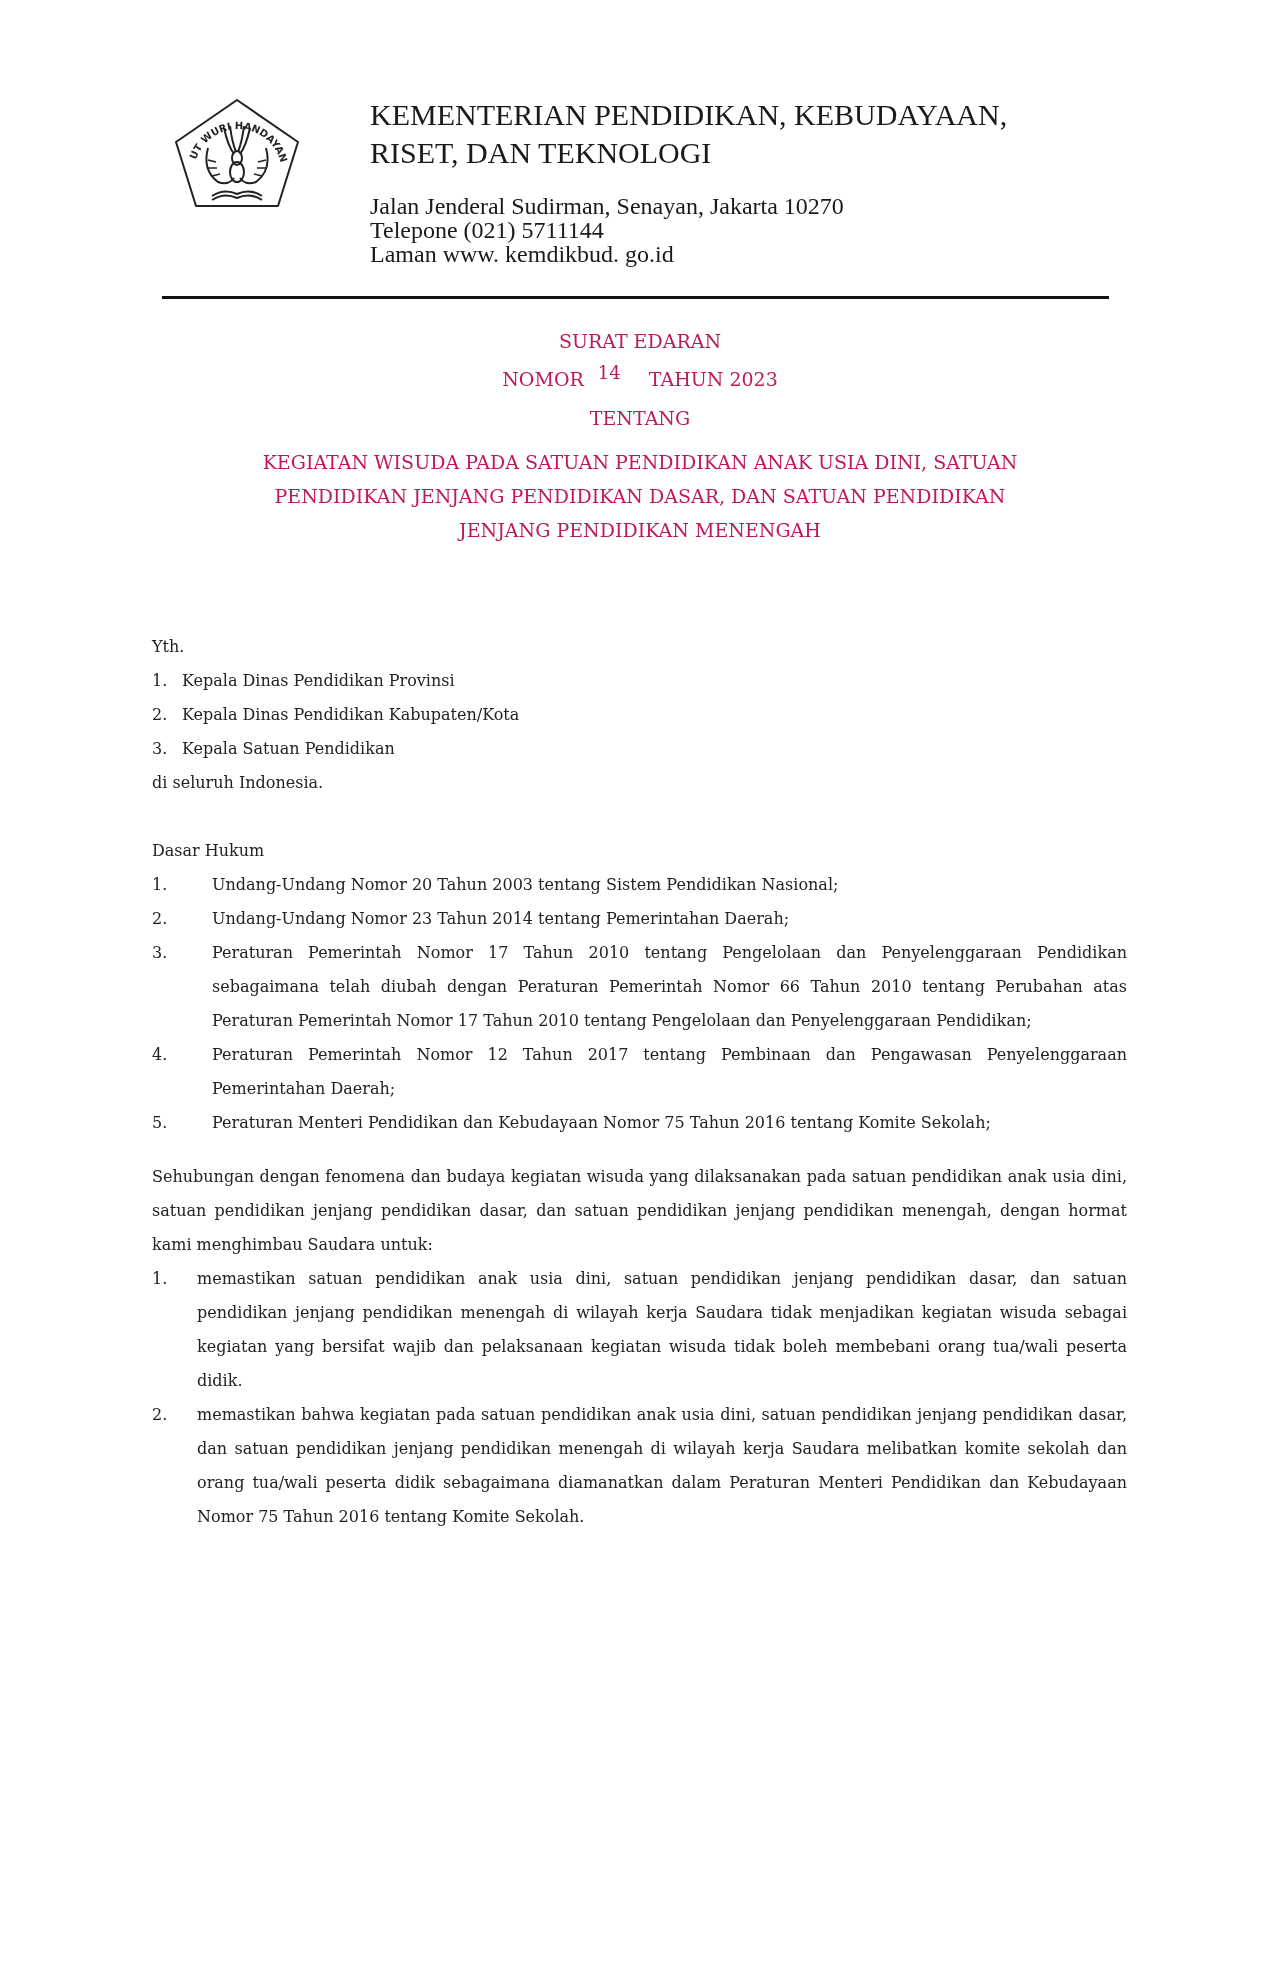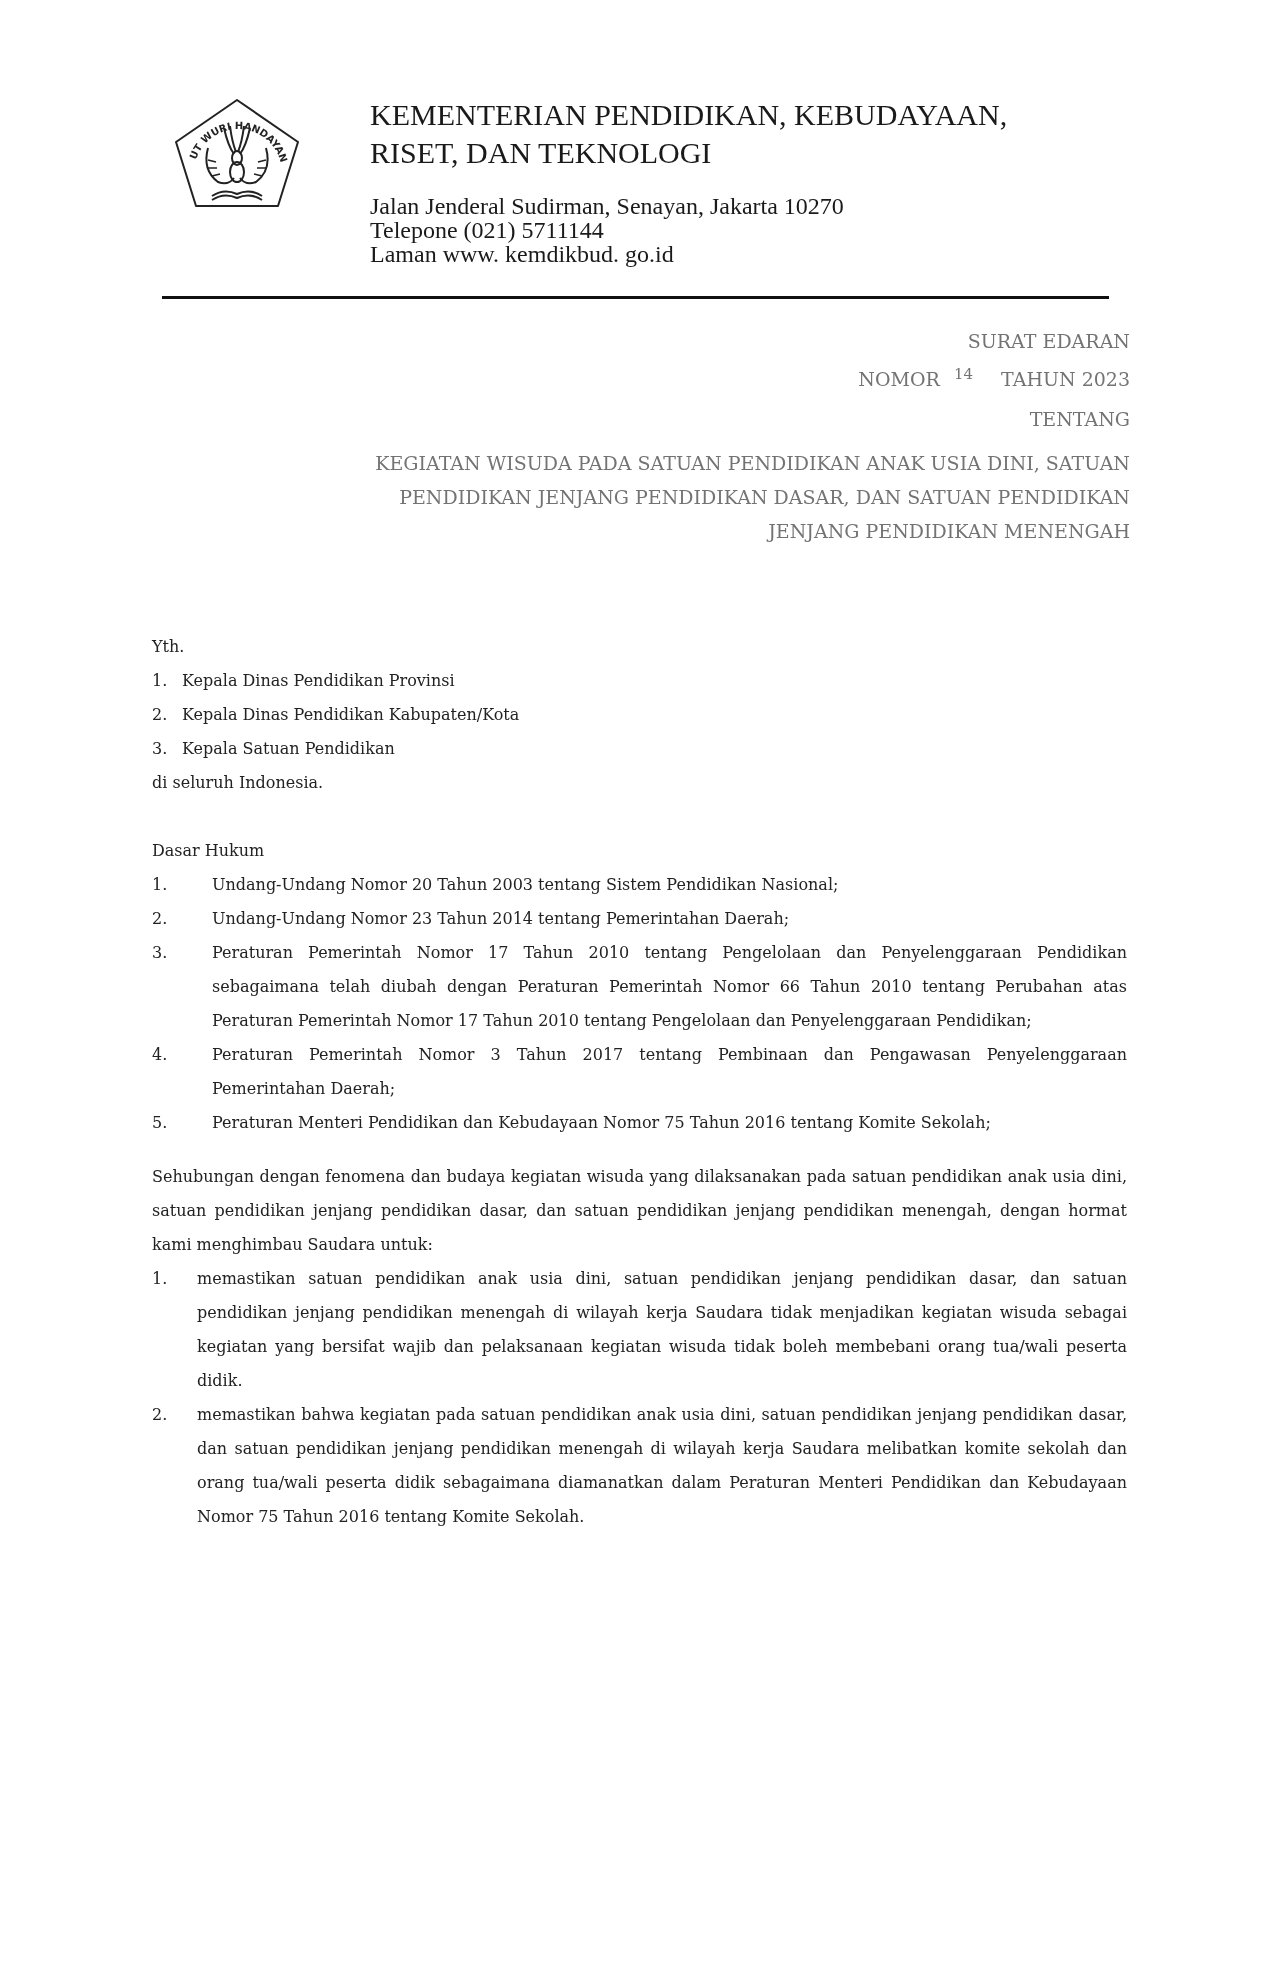--- a/index.html
+++ b/index.html
@@ -8,25 +8,25 @@
 
   
   .logo { position: absolute; left: 168px; top: 98px; width: 138px; height: 112px; }
   .kop { position: absolute; left: 370px; top: 96px; width: 750px; text-align: left;
          font-family: "Liberation Serif", serif; }
   .kop .ministry { font-size: 30px; line-height: 38px; letter-spacing: 0px; margin: 0; font-weight: normal; }
   .kop .addr { margin-top: 22px; font-size: 24px; line-height: 24px; }
   .rule { position: absolute; left: 162px; top: 296px; width: 947px; height: 3px; background: #111; }
 
   
-  .title { position: absolute; left: 150px; top: 322px; width: 980px; text-align: right;
-           font-family: "DejaVu Serif", serif; font-size: 19px; color: #737373; }
+  .title { position: absolute; left: 150px; top: 322px; width: 980px; text-align: center;
+           font-family: "DejaVu Serif", serif; font-size: 19px; color: #be185d; }
   .title .line { line-height: 38px; }
   .title .nomor { line-height: 38px; }
-  .title .nomor .num { position: relative; top: -7px; font-size: 15px; margin: 0 22px 0 8px; }
+  .title .nomor .num { position: relative; top: -7px; font-size: 18px; margin: 0 22px 0 8px; }
   .title .subject { margin-top: 8px; line-height: 34px; }
 
   
   .body { position: absolute; left: 152px; top: 630px; width: 975px;
           font-family: "DejaVu Serif", serif; font-size: 16px; color: #222; line-height: 34px; }
   .addressee-list { margin: 0; padding: 0; list-style: none; }
   .addressee-list li { display: flex; }
   .addressee-list .n { width: 30px; flex: none; }
   .gap { height: 34px; }
 
@@ -123,21 +123,21 @@
       <li>
         <span class="n">2.</span>
         <span class="t">Undang-Undang Nomor 23 Tahun 2014 tentang Pemerintahan Daerah;</span>
       </li>
       <li>
         <span class="n">3.</span>
         <span class="t">Peraturan Pemerintah Nomor 17 Tahun 2010 tentang Pengelolaan dan Penyelenggaraan Pendidikan sebagaimana telah diubah dengan Peraturan Pemerintah Nomor 66 Tahun 2010 tentang Perubahan atas Peraturan Pemerintah Nomor 17 Tahun 2010 tentang Pengelolaan dan Penyelenggaraan Pendidikan;</span>
       </li>
       <li>
         <span class="n">4.</span>
-        <span class="t">Peraturan Pemerintah Nomor 3 Tahun 2017 tentang Pembinaan dan Pengawasan Penyelenggaraan Pemerintahan Daerah;</span>
+        <span class="t">Peraturan Pemerintah Nomor 12 Tahun 2017 tentang Pembinaan dan Pengawasan Penyelenggaraan Pemerintahan Daerah;</span>
       </li>
       <li>
         <span class="n">5.</span>
         <span class="t">Peraturan Menteri Pendidikan dan Kebudayaan Nomor 75 Tahun 2016 tentang Komite Sekolah;</span>
       </li>
     </ul>
 
     <div class="para">Sehubungan dengan fenomena dan budaya kegiatan wisuda yang dilaksanakan pada satuan pendidikan anak usia dini, satuan pendidikan jenjang pendidikan dasar, dan satuan pendidikan jenjang pendidikan menengah, dengan hormat kami menghimbau Saudara untuk:</div>
     <ul class="req-list">
       <li>

